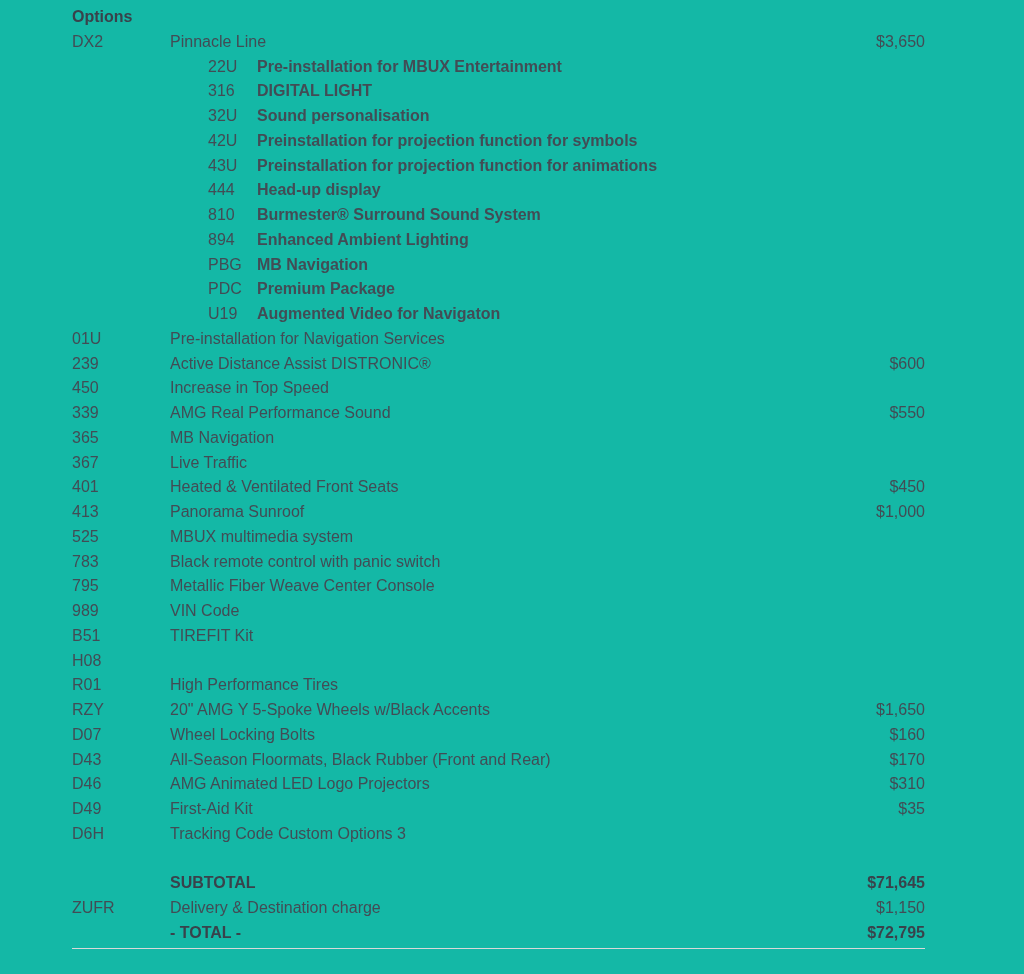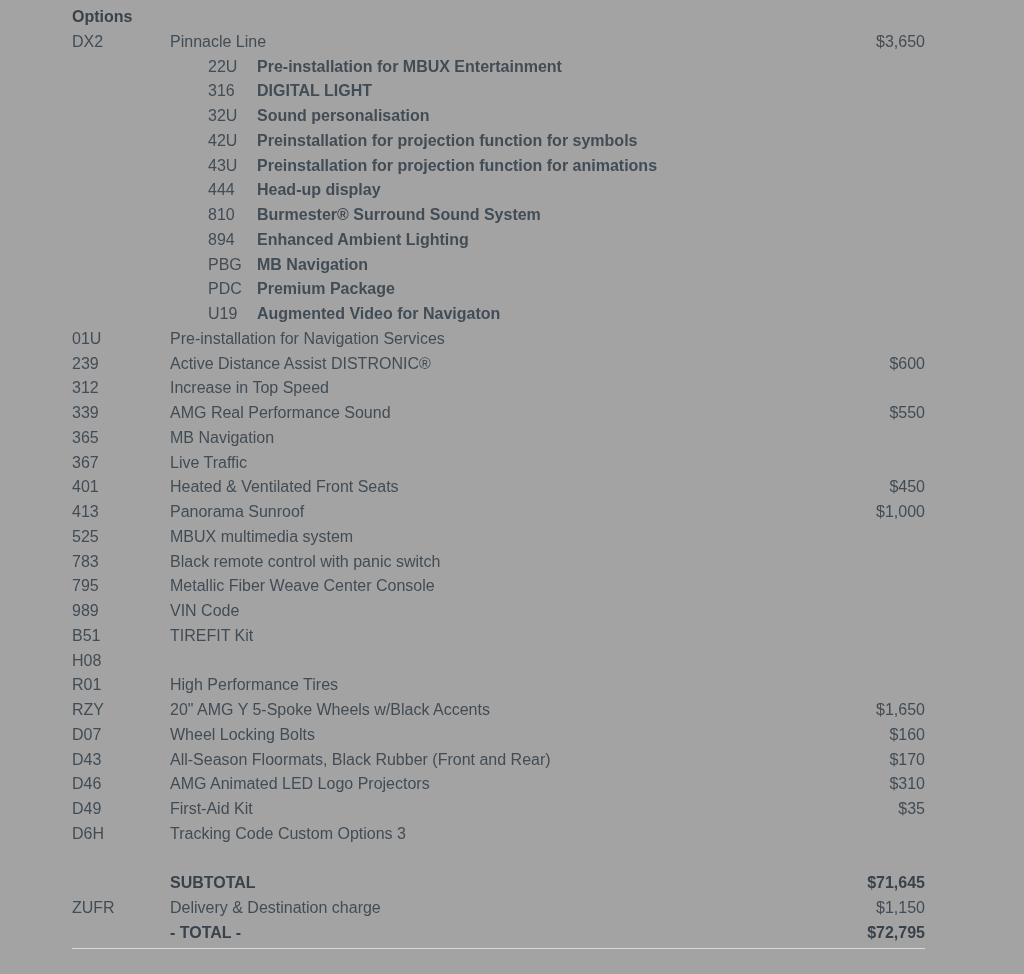--- a/index.html
+++ b/index.html
@@ -5,21 +5,21 @@
   html, body {
     margin: 0;
     padding: 0;
     background: #ffffff;
   }
   .page {
     width: 1024px;
     height: 974px;
     box-sizing: border-box;
     padding: 5px 99px 0 72px;
-    background: #a3a3a3;
+    background: #14b8a6;
     font-family: "Liberation Sans", sans-serif;
     color: #424c55;
     font-size: 16px;
     overflow: hidden;
     position: relative;
   }
   .title {
     font-size: 16px;
     font-weight: 700;
     color: #39424b;
@@ -132,21 +132,21 @@
         <span class="code">01U</span>
         <span class="desc">Pre-installation for Navigation Services</span>
         <span class="price"></span>
       </div>
       <div class="row">
         <span class="code">239</span>
         <span class="desc">Active Distance Assist DISTRONIC®</span>
         <span class="price">$600</span>
       </div>
       <div class="row">
-        <span class="code">312</span>
+        <span class="code">450</span>
         <span class="desc">Increase in Top Speed</span>
         <span class="price"></span>
       </div>
       <div class="row">
         <span class="code">339</span>
         <span class="desc">AMG Real Performance Sound</span>
         <span class="price">$550</span>
       </div>
       <div class="row">
         <span class="code">365</span>

